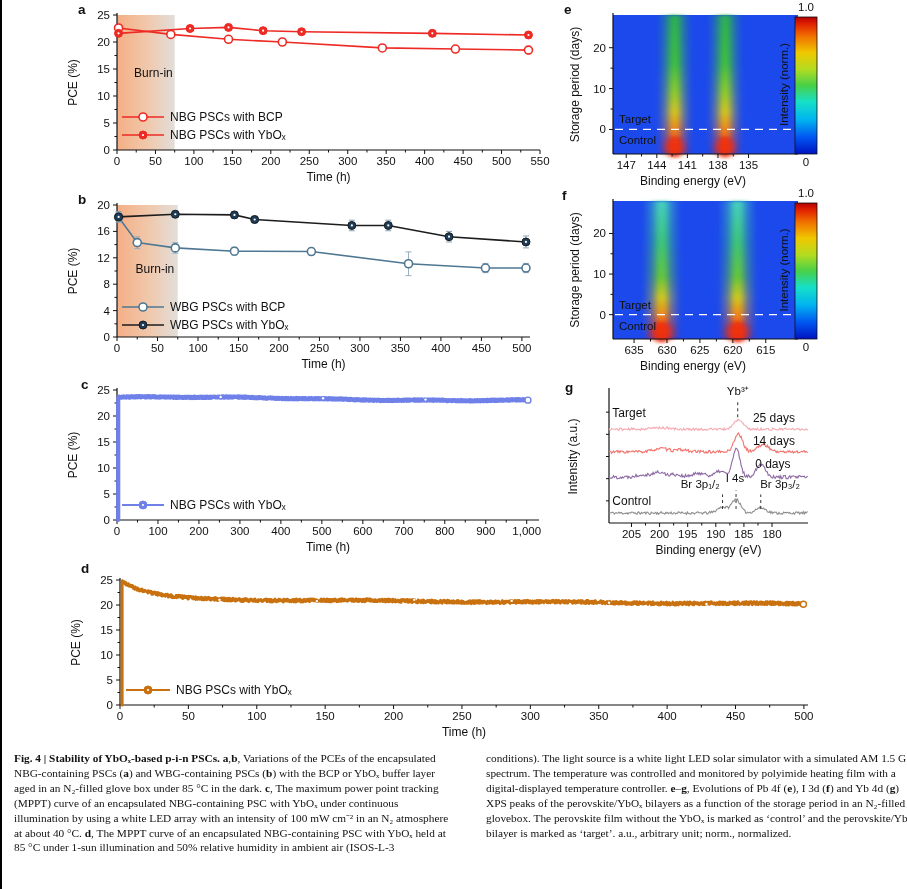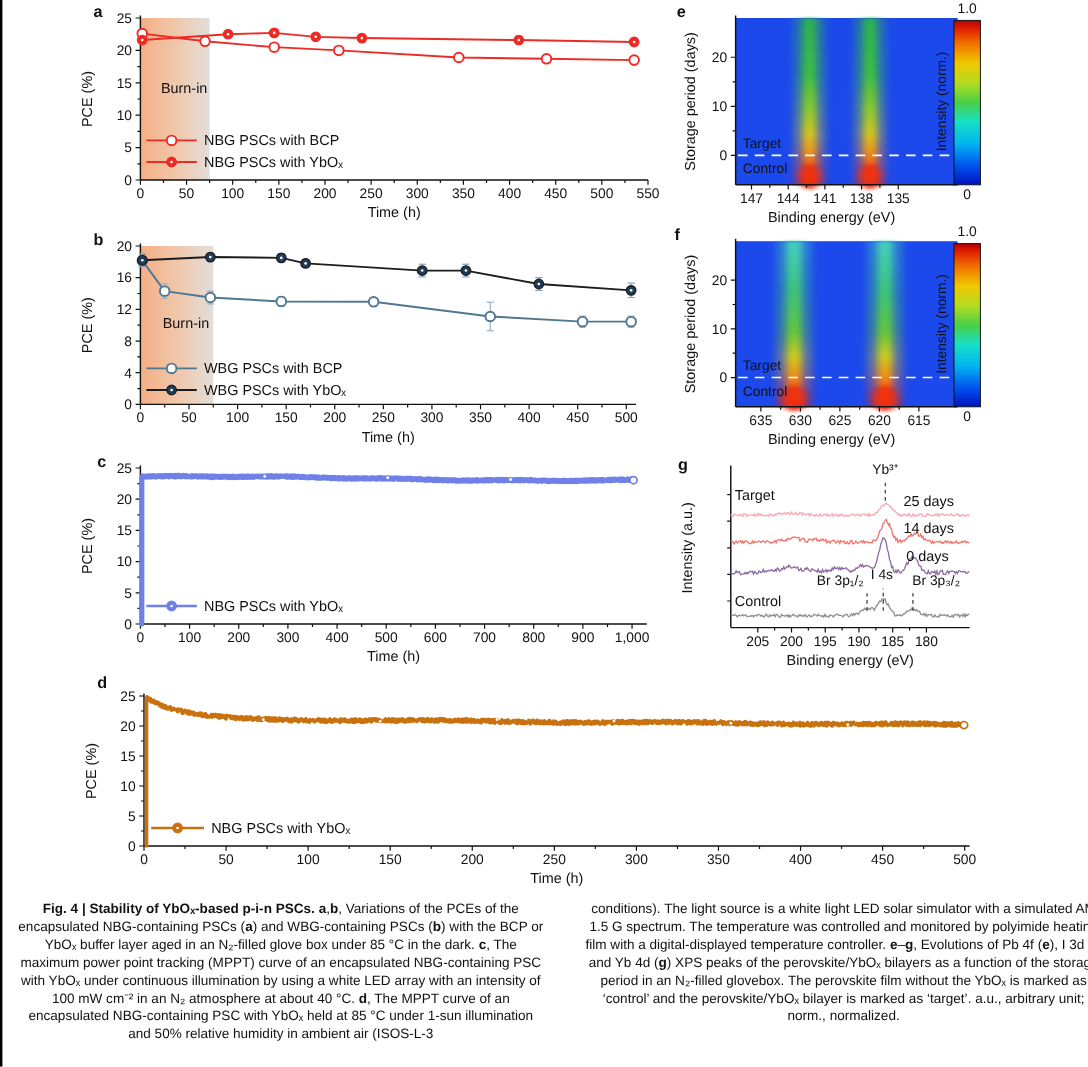--- a/index.html
+++ b/index.html
@@ -2,22 +2,22 @@
 <html><head>
 <meta charset="utf-8">
 <style>
   html,body{margin:0;padding:0;background:#fff;}
   .figure{position:relative;width:907px;height:889px;background:#fff;overflow:hidden;
           border-left:2px solid #000;box-sizing:border-box;
           font-family:"Liberation Sans",sans-serif;}
   .panel{position:absolute;}
   .panel svg{display:block;font-family:"Liberation Sans",sans-serif;}
   .panel svg text{fill:#111;}
-  .caption-col{position:absolute;top:751px;font-family:Liberation Sans, sans-serif;
-               font-size:11.3px;line-height:14.9px;color:#111;text-align:center;}
+  .caption-col{position:absolute;top:751px;font-family:Liberation Serif, serif;
+               font-size:11.3px;line-height:14.9px;color:#111;text-align:left;}
   .caption-col b{font-weight:bold;}
   #cap-left{left:12px;width:440px;}
   #cap-right{left:484px;width:434px;}
 </style>
 </head>
 <body>
 
 <div class="figure">
   <div class="panel" id="p-a" style="left:40px;top:0">
       <svg width="525" height="190" viewBox="0 0 525 190">

